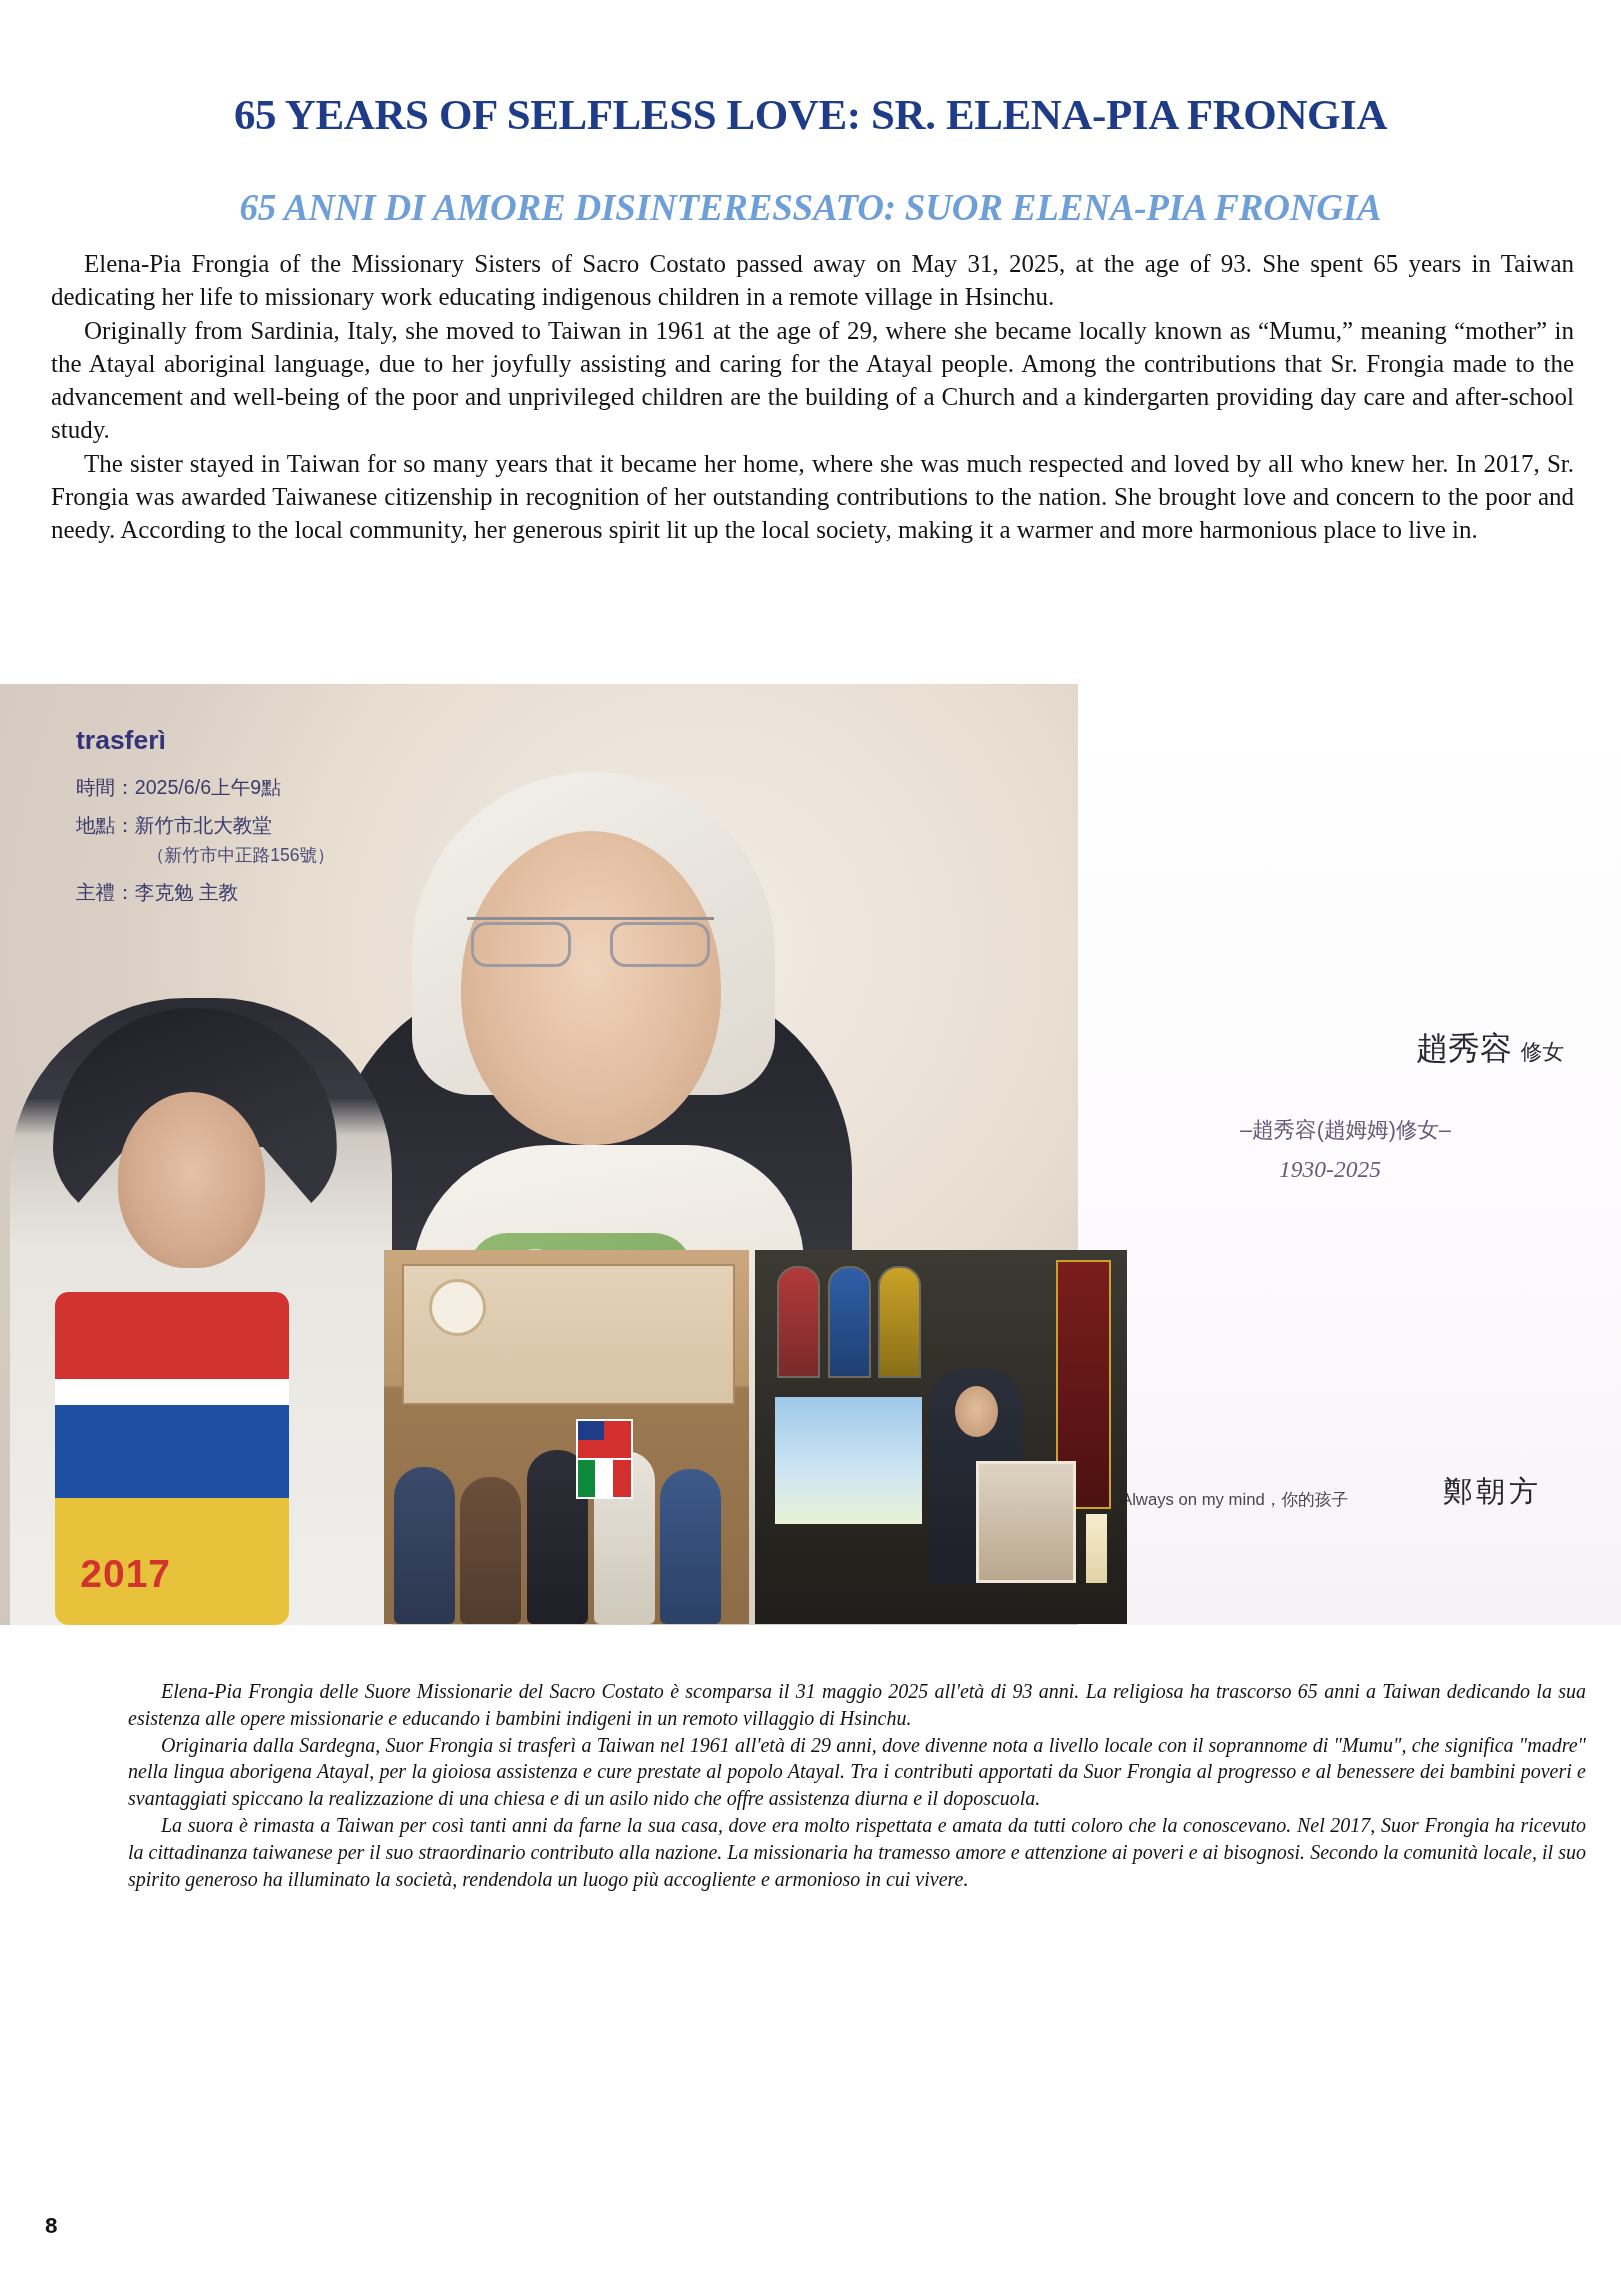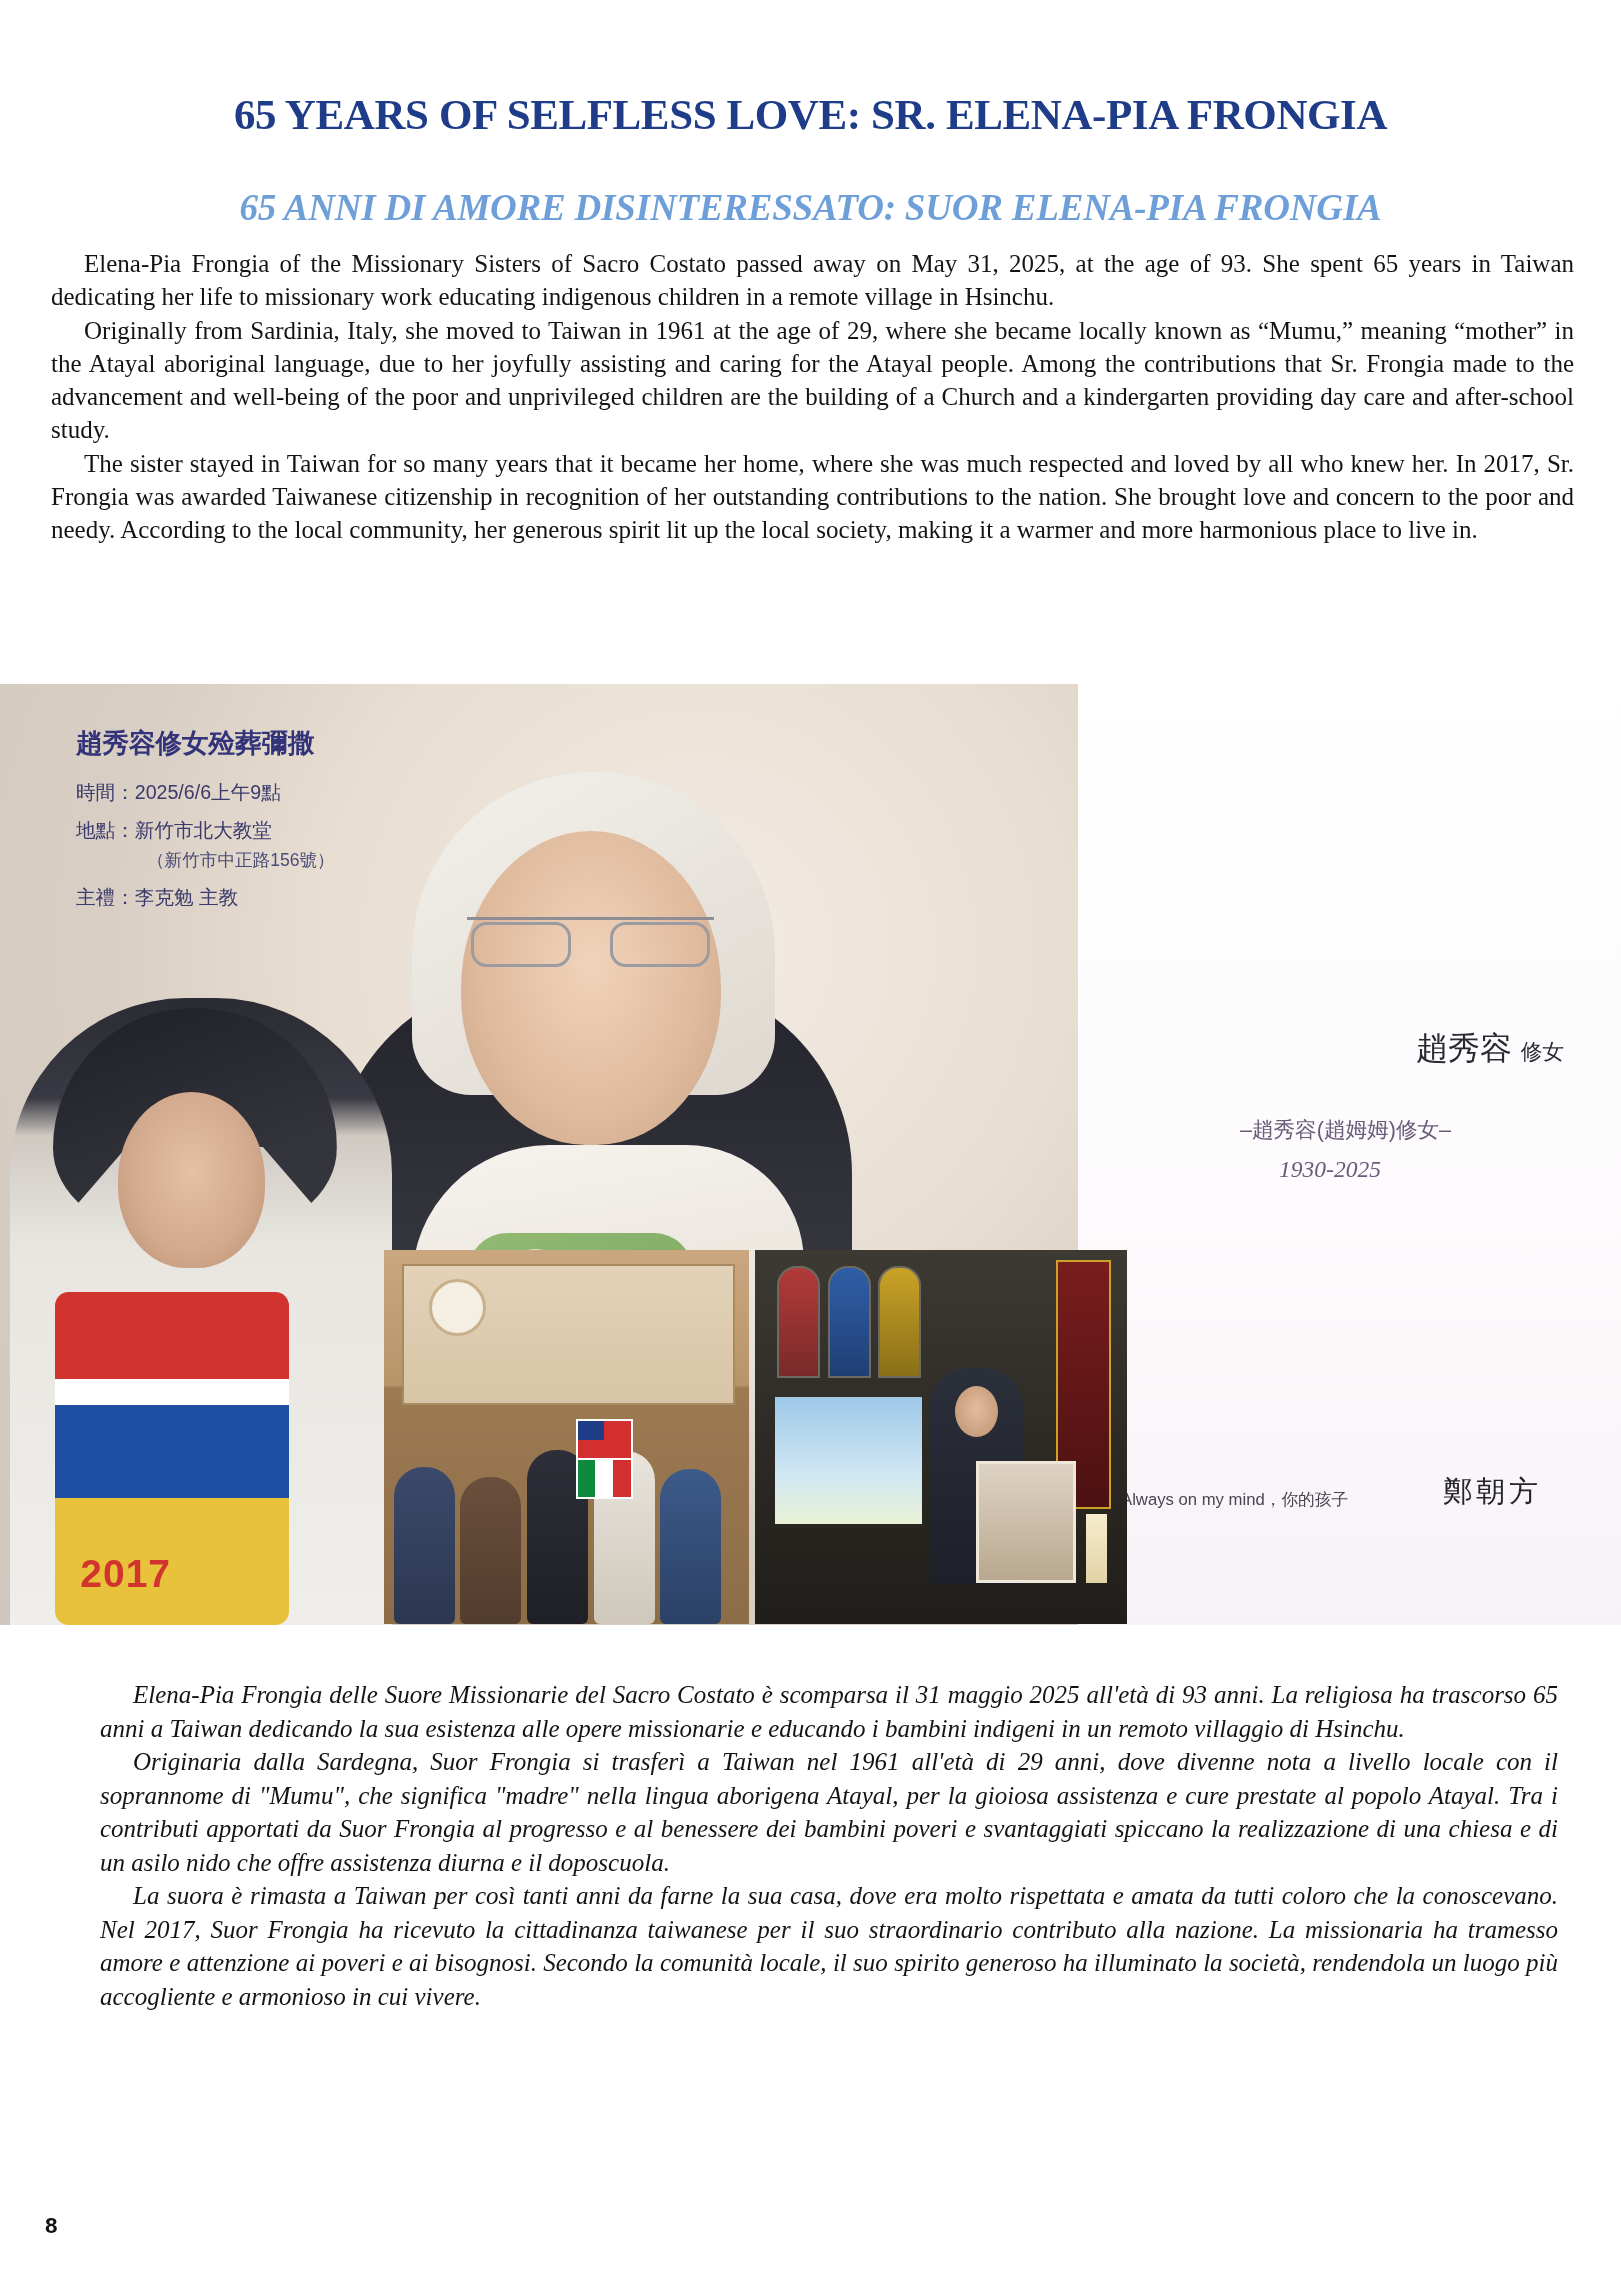--- a/index.html
+++ b/index.html
@@ -454,26 +454,26 @@
     right: 19.6px;
     bottom: 41px;
     width: 21.6px;
     height: 69px;
     background: linear-gradient(180deg,#f6eccd,#e2d2a6);
   }
 
   
   .body-it {
     position: absolute;
-    left: 100px;
+    left: 128px;
     top: 1678px;
     width: 1458px;
     font-family: "Liberation Serif", serif;
     font-style: italic;
-    font-size: 25px;
+    font-size: 20px;
     line-height: 1.34;
     text-align: justify;
     color: #141414;
   }
   .body-it p {
     margin: 0;
     text-indent: 33px;
   }
 
   .page-number {
@@ -514,21 +514,21 @@
 
       <div class="fig-left">
         <div class="veil"></div>
         <div class="face"></div>
         <div class="scarf">
           <span class="yr">2017</span>
         </div>
       </div>
 
       <div class="mass-card">
-        <div class="mc-title">趙秀容修女殓葬彌撒</div>
+        <div class="mc-title">trasferì</div>
         <div class="mc-line">時間：2025/6/6上午9點</div>
         <div class="mc-line">地點：新竹市北大教堂</div>
         <div class="mc-sub">（新竹市中正路156號）</div>
         <div class="mc-line">主禮：李克勉 主教</div>
       </div>
     </div>
 
     <div class="photo-right">
       <div class="quote-sign">
         <span>趙秀容</span>

